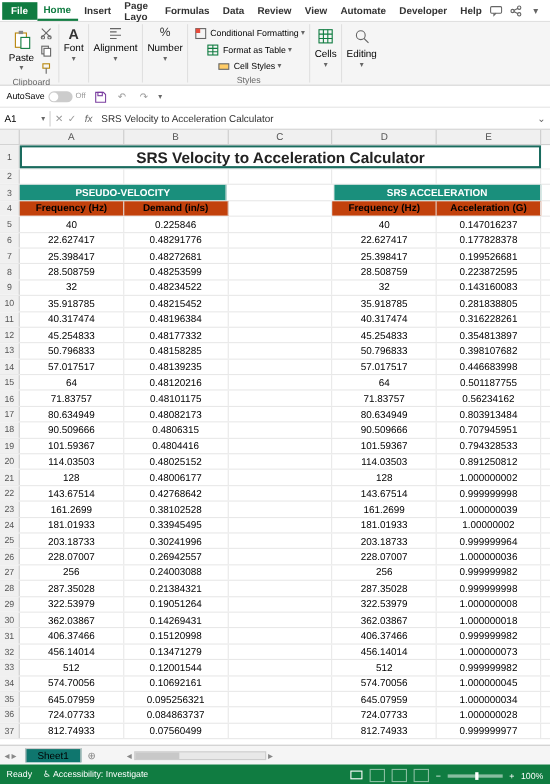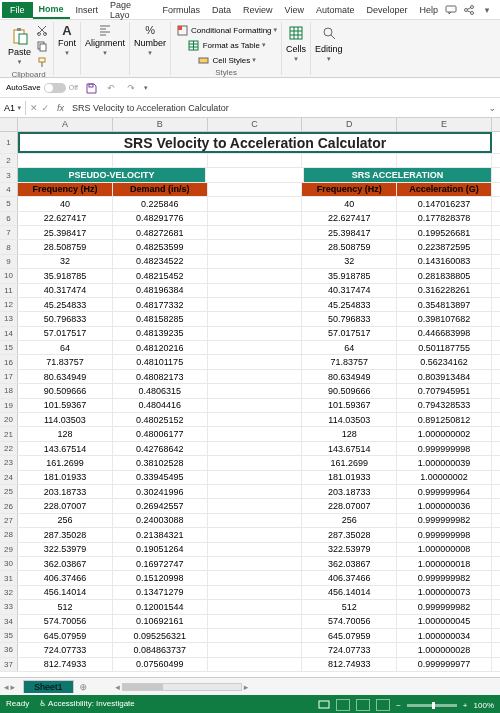--- a/index.html
+++ b/index.html
@@ -1,20 +1,20 @@
 <!DOCTYPE html>
 <html><head>
 <meta charset="utf-8">
 <style>
 * { box-sizing: border-box; margin: 0; padding: 0; font-family: "Segoe UI", Arial, sans-serif; }
 body { width: 500px; height: 713px; overflow: hidden; background: #fff; display: flex; flex-direction: column; font-size: 9px; }
 
 
 .menu { display: flex; align-items: center; background: #fff; border-bottom: 1px solid #e0e0e0; height: 20px; padding: 0 2px; }
-.menu-item { padding: 3px 6px; color: #333; cursor: pointer; }
+.menu-item { padding: 3px 6px; color: #333; cursor: pointer; font-weight: bold; }
 .menu-file { background: #107c41; color: #fff; padding: 3px 8px; }
 .menu-home { border-bottom: 2px solid #107c41; color: #107c41; font-weight: 600; }
 .menu-right { margin-left: auto; display: flex; gap: 4px; padding-right: 4px; }
 .menu-ic { width: 14px; height: 14px; display: flex; align-items: center; justify-content: center; color: #666; }
 
 
 .ribbon { display: flex; background: #f5f5f5; border-bottom: 1px solid #d0d0d0; height: 58px; padding: 2px 4px; }
 .rgroup { display: flex; flex-direction: column; align-items: center; justify-content: space-between; padding: 1px 4px; border-right: 1px solid #e0e0e0; }
 .rgroup:last-child { border-right: none; }
 .rgroup-top { display: flex; align-items: center; gap: 2px; flex: 1; }
@@ -27,21 +27,21 @@
 .styles-row { display: flex; align-items: center; gap: 2px; white-space: nowrap; }
 
 
 .qat { display: flex; align-items: center; gap: 6px; padding: 3px 6px; background: #fff; border-bottom: 1px solid #e0e0e0; height: 20px; }
 .toggle { display: flex; align-items: center; gap: 3px; font-size: 8px; }
 .toggle-pill { width: 22px; height: 10px; border-radius: 5px; background: #ccc; position: relative; }
 .toggle-pill::after { content:""; position:absolute; left:1px; top:1px; width:8px; height:8px; background:#fff; border-radius:50%; }
 
 
 .fbar { display: flex; align-items: center; border-bottom: 1px solid #d0d0d0; height: 20px; background: #fff; }
-.namebox { width: 26px; border-right: 1px solid #d0d0d0; padding: 2px 4px; display: flex; align-items: center; justify-content: space-between; }
+.namebox { width: 46px; border-right: 1px solid #d0d0d0; padding: 2px 4px; display: flex; align-items: center; justify-content: space-between; }
 .fx-btns { display: flex; gap: 4px; padding: 0 4px; color: #999; }
 .fx-label { font-style: italic; color: #666; padding: 0 4px; }
 .fx-input { flex: 1; padding: 2px 4px; color: #333; }
 .fx-exp { padding: 0 4px; color: #666; }
 
 
 .gridwrap { flex: 1; overflow: hidden; position: relative; display: flex; flex-direction: column; }
 .colhdr { display: flex; background: #f0f0f0; border-bottom: 1px solid #ccc; height: 14px; }
 .corner { width: 18px; border-right: 1px solid #ccc; background: #f0f0f0; }
 .ch { flex: 1; text-align: center; border-right: 1px solid #ccc; font-size: 9px; color: #555; padding-top: 1px; }
@@ -539,21 +539,21 @@
         <div class="cell c">322.53979</div>
         <div class="cell c">0.19051264</div>
         <div class="cell "></div>
         <div class="cell c">322.53979</div>
         <div class="cell c">1.000000008</div>
         <div class="cell stub"></div>
       </div>
       <div class="row">
         <div class="rh">30</div>
         <div class="cell c">362.03867</div>
-        <div class="cell c">0.16972747</div>
+        <div class="cell c">0.14269431</div>
         <div class="cell "></div>
         <div class="cell c">362.03867</div>
         <div class="cell c">1.000000018</div>
         <div class="cell stub"></div>
       </div>
       <div class="row">
         <div class="rh">31</div>
         <div class="cell c">406.37466</div>
         <div class="cell c">0.15120998</div>
         <div class="cell "></div>

